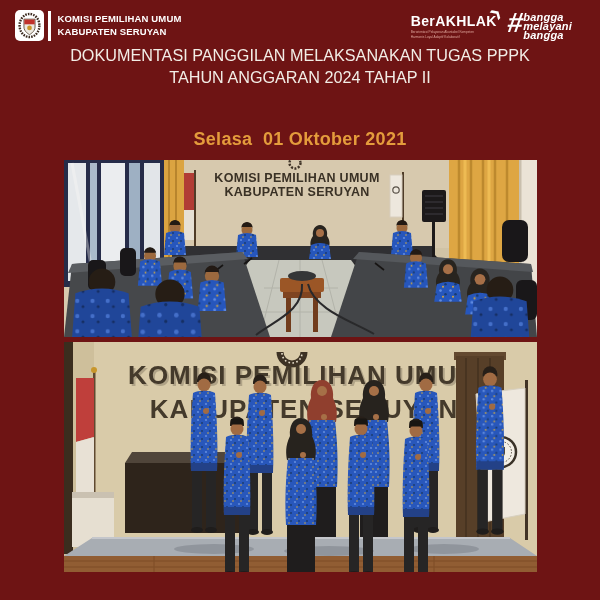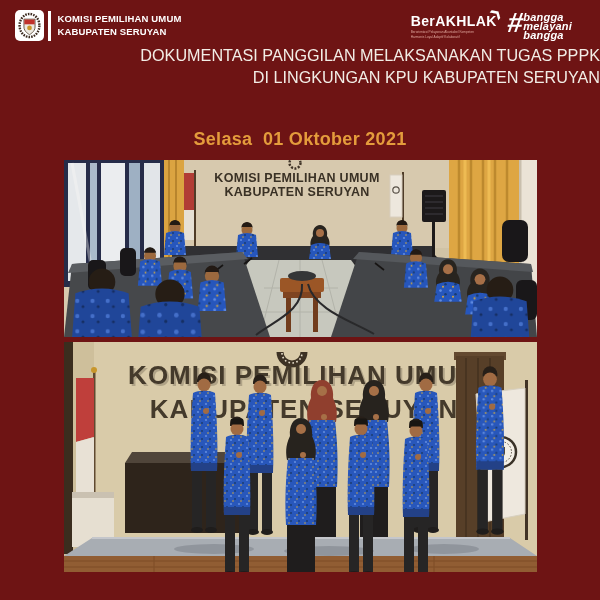--- a/index.html
+++ b/index.html
@@ -15,21 +15,21 @@
   .hdr-right{position:absolute;right:28px;top:8px;display:flex;gap:10px;align-items:center;color:#fff;}
   .berakhlak{position:relative;margin-top:6px;}
   .b-title{font-weight:bold;font-size:14px;letter-spacing:.4px;line-height:14px;}
   .b-arrow{position:absolute;top:-7px;right:-3px;font-size:11px;font-weight:bold;
            transform:rotate(-48deg);}
   .b-tag{font-size:3.2px;line-height:4px;color:#DFA79D;margin-top:1.5px;white-space:pre;}
   .bangga{display:flex;font-style:italic;font-weight:bold;}
   .hash{font-size:28px;line-height:26px;transform:skewX(-8deg);margin-top:2px;}
   .b-lines{font-size:11px;line-height:8.8px;margin-top:5px;margin-left:1px;letter-spacing:.2px;}
   
-  .title-block{position:absolute;top:45px;left:0;width:600px;text-align:right;
+  .title-block{position:absolute;top:45px;left:0;width:600px;text-align:center;
                color:#F2EDE6;font-size:16.2px;}
   .title-block div{line-height:21.7px;white-space:pre;}
   .date-line{position:absolute;top:129px;left:0;width:600px;text-align:center;
              color:#E49C3C;font-size:18px;font-weight:bold;letter-spacing:.3px;white-space:pre;}
   
   figure{margin:0;position:absolute;left:64px;}
   .photo1{top:160px;width:473px;height:177px;}
   .photo2{top:342px;width:473px;height:230px;}
   figure svg{display:block;width:100%;height:100%;}
   .signtxt{font-family:"Liberation Sans",sans-serif;font-weight:bold;}
@@ -67,21 +67,21 @@
       <div class="b-lines">
         <div>bangga</div>
         <div>melayani</div>
         <div>bangga</div>
       </div>
     </div>
   </div>
 
   <div class="title-block">
     <div>DOKUMENTASI PANGGILAN MELAKSANAKAN TUGAS PPPK</div>
-    <div>DI LINGKUNGAN KPU KABUPATEN SERUYAN</div>
+    <div>TAHUN ANGGARAN 2024 TAHAP II</div>
   </div>
   <div class="date-line">Selasa  01 Oktober 2021</div>
 
   <figure class="photo1">
   <svg viewBox="0 0 473 177" preserveAspectRatio="none">
     <defs>
       <pattern id="batik" width="8" height="8" patternUnits="userSpaceOnUse">
         <rect width="8" height="8" fill="#2055C2"></rect>
         <circle cx="2" cy="2" r="1.1" fill="#5B8BE8"></circle>
         <circle cx="6" cy="5" r="1" fill="#123975"></circle>

